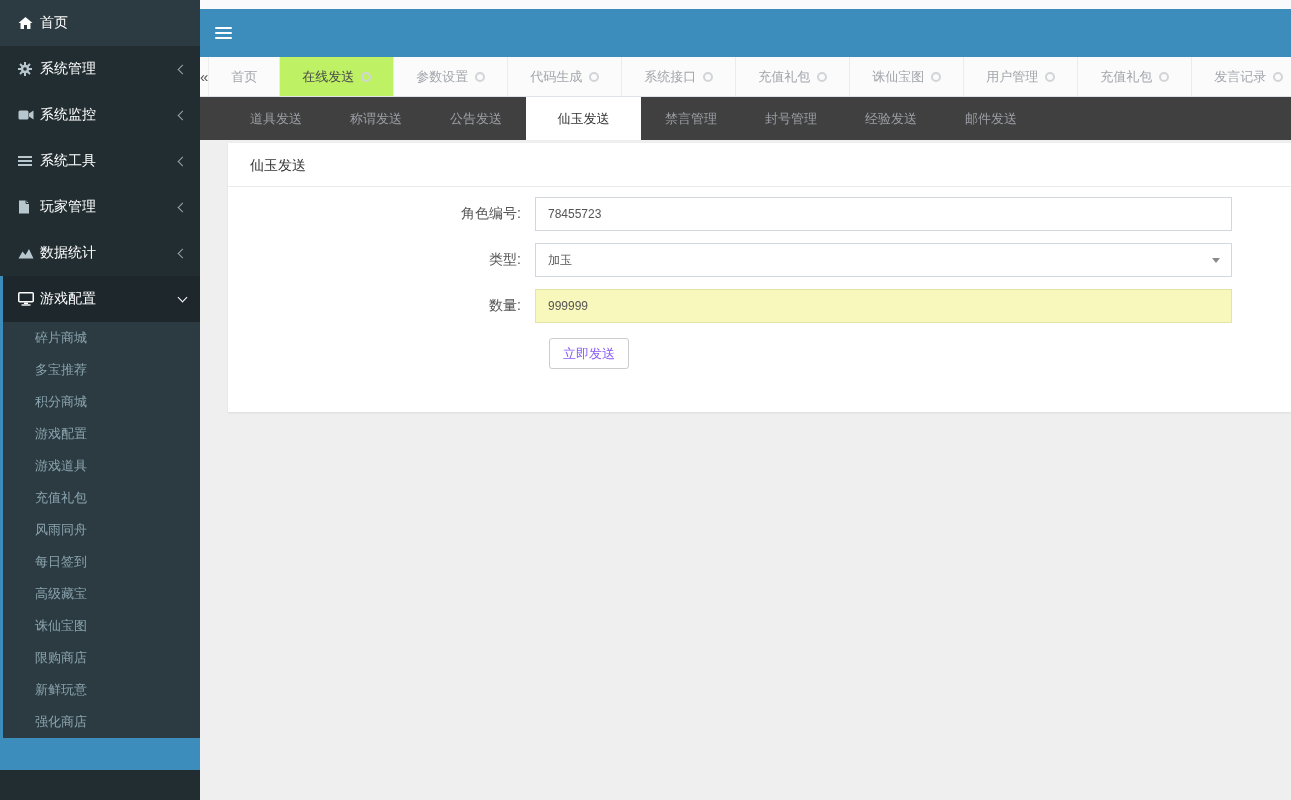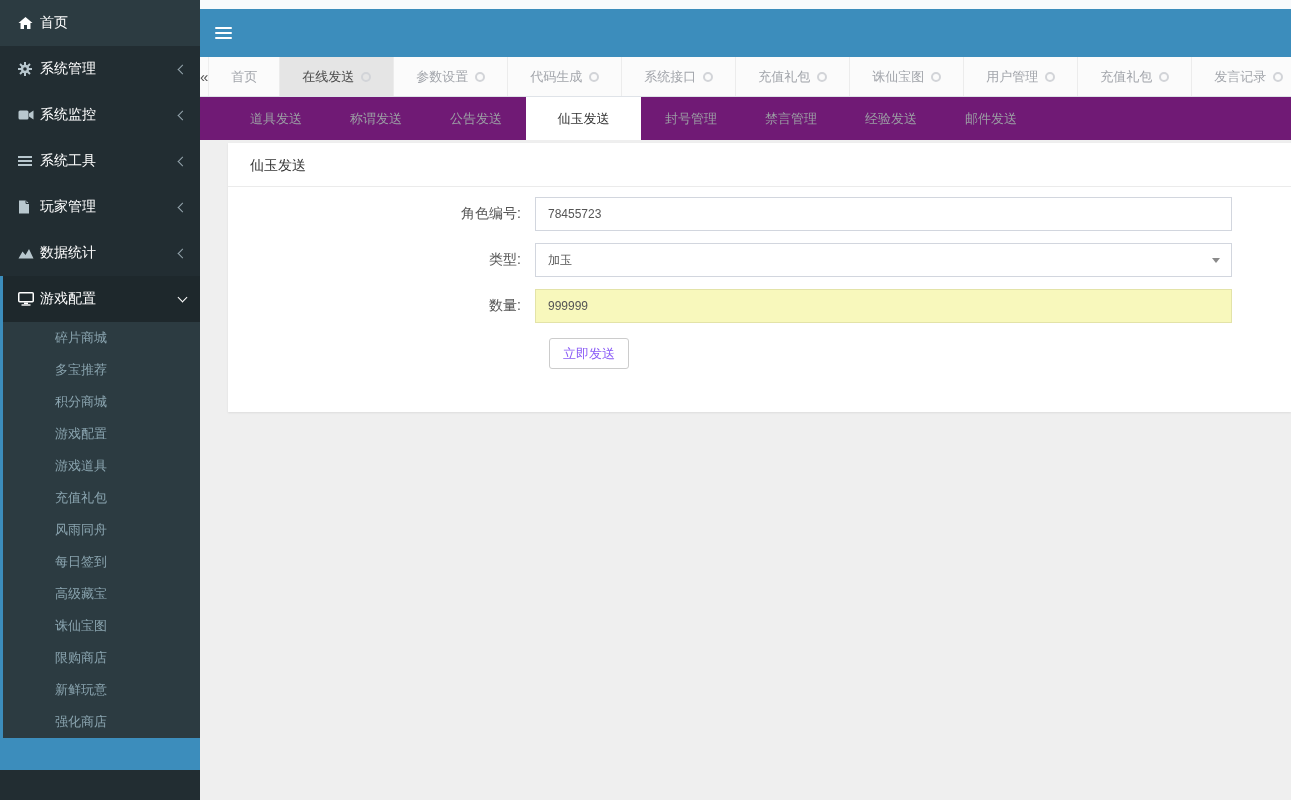--- a/index.html
+++ b/index.html
@@ -16,45 +16,45 @@
   .side-item .icon { width:22px; display:flex; align-items:center; flex:none; }
   .side-item .lbl { flex:1; }
   .side-item.home { background:#2c3b41; color:#fff; }
   .side-item.active-parent { background:#1e282c; color:#fff;
     border-left:3px solid #3c8dbc; padding-left:15px; }
   .chev { width:7px; height:7px; border-right:1.5px solid #95a5ad;
     border-bottom:1.5px solid #95a5ad; display:inline-block; flex:none; }
   .chev.left { transform:rotate(135deg); }
   .chev.down { transform:rotate(45deg); border-color:#fff; margin-top:-4px; }
   .submenu { background:#2c3b41; border-left:3px solid #3c8dbc; }
-  .sub-item { height:32px; line-height:32px; padding-left:52px; color:#8aa4af;
+  .sub-item { height:32px; line-height:32px; padding-left:32px; color:#8aa4af;
     font-size:13px; cursor:pointer; }
   .sub-item.highlight { background:#3c8dbc; color:#fff; }
 
   
   .main { position:absolute; left:200px; top:0; width:1091px; height:800px; }
   .topgap { height:9px; background:#f8fafc; }
   .navbar { height:48px; background:#3c8dbc; display:flex; align-items:center; }
   .hamburger { width:46px; height:48px; display:flex; flex-direction:column;
     justify-content:center; align-items:center; gap:3px; cursor:pointer; }
   .hamburger i { width:17px; height:2px; background:#fff; border-radius:1px; }
 
   
   .tabbar { height:40px; background:#fbfbfb; border-bottom:1px solid #dfe3e8;
     display:flex; align-items:stretch; }
   .tab-scroll { width:30px; display:flex; align-items:center; justify-content:center;
     color:#555; font-size:15px; cursor:pointer; border-right:1px solid #eee; }
   .tab { display:flex; align-items:center; gap:7px; padding:0 22px; font-size:13px;
     color:#a2a5ab; border-right:1px solid #ececec; cursor:pointer; white-space:nowrap; }
-  .tab.active { background:#e5e5e5; color:#4a4a4a; }
+  .tab.active { background:#bef264; color:#4a4a4a; }
   .ring { width:10px; height:10px; border-radius:50%; border:2px solid #d2d4d8;
     display:inline-block; flex:none; }
 
   
-  .subtabbar { height:43px; background:#701a75; display:flex; align-items:stretch;
+  .subtabbar { height:43px; background:#404040; display:flex; align-items:stretch;
     padding-left:26px; }
   .subtab { width:100px; display:flex; align-items:center; justify-content:center;
     font-size:13px; color:#9b9ea4; cursor:pointer; }
   .subtab.active { background:#fff; color:#333; width:115px; }
 
   
   .content { position:absolute; left:0; top:140px; width:1091px; height:660px;
     background:#efefef; }
   .card { position:absolute; left:28px; top:3px; width:1063px; height:269px;
     background:#fff; box-shadow:0 1px 2px rgba(0,0,0,.08); }
@@ -238,22 +238,22 @@
       <span>发言记录</span>
       <span class="ring"></span>
     </div>
   </div>
 
   <div class="subtabbar">
     <div class="subtab">道具发送</div>
     <div class="subtab">称谓发送</div>
     <div class="subtab">公告发送</div>
     <div class="subtab active">仙玉发送</div>
+    <div class="subtab">禁言管理</div>
     <div class="subtab">封号管理</div>
-    <div class="subtab">禁言管理</div>
     <div class="subtab">经验发送</div>
     <div class="subtab">邮件发送</div>
   </div>
 
   <div class="content">
     <div class="card">
       <div class="card-header">仙玉发送</div>
       <div class="card-body">
         <div class="form-row">
           <div class="form-label">角色编号:</div>

